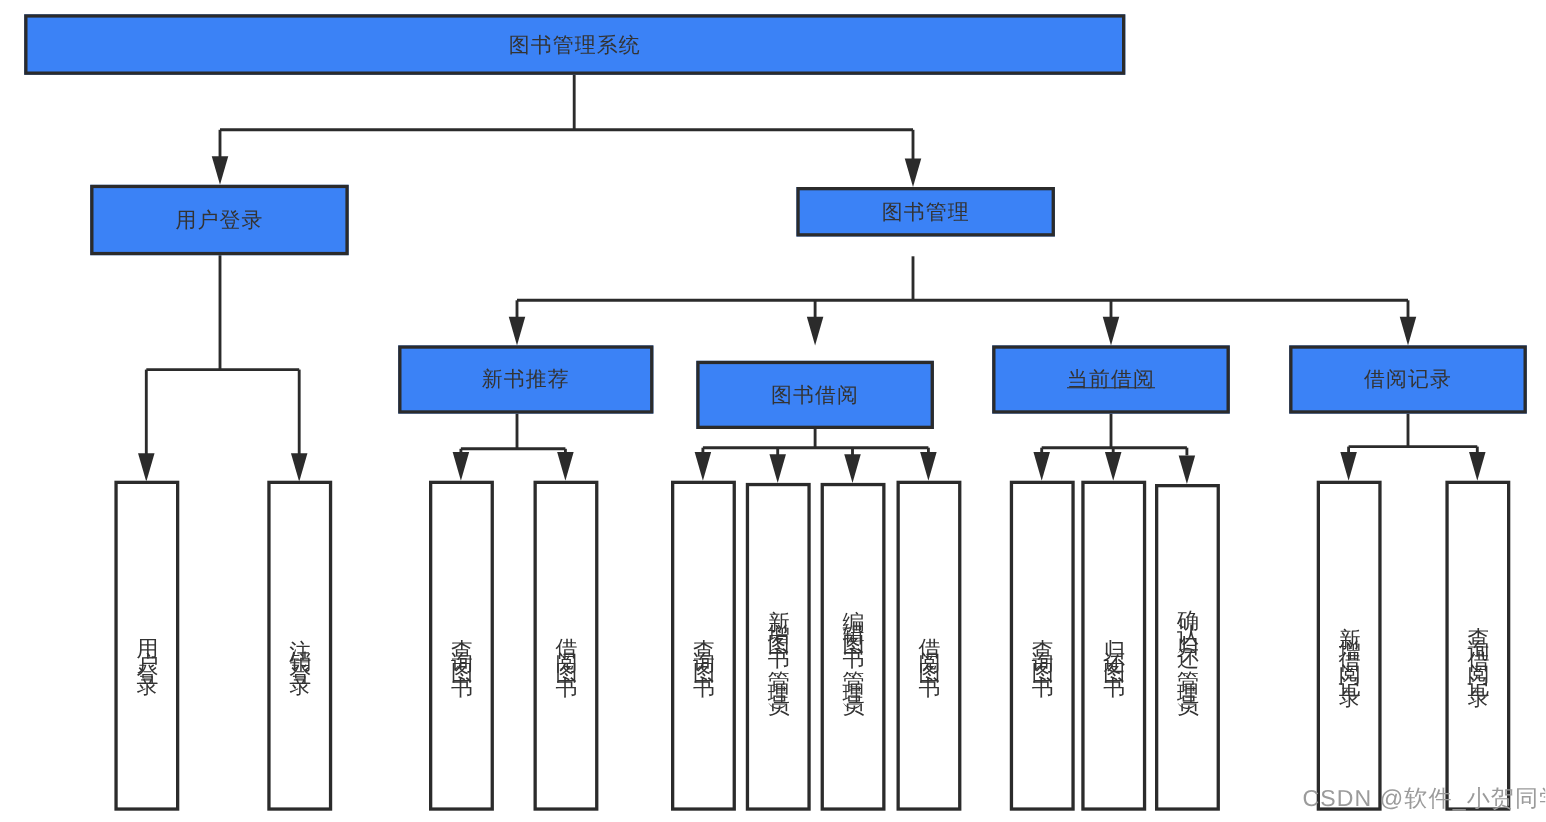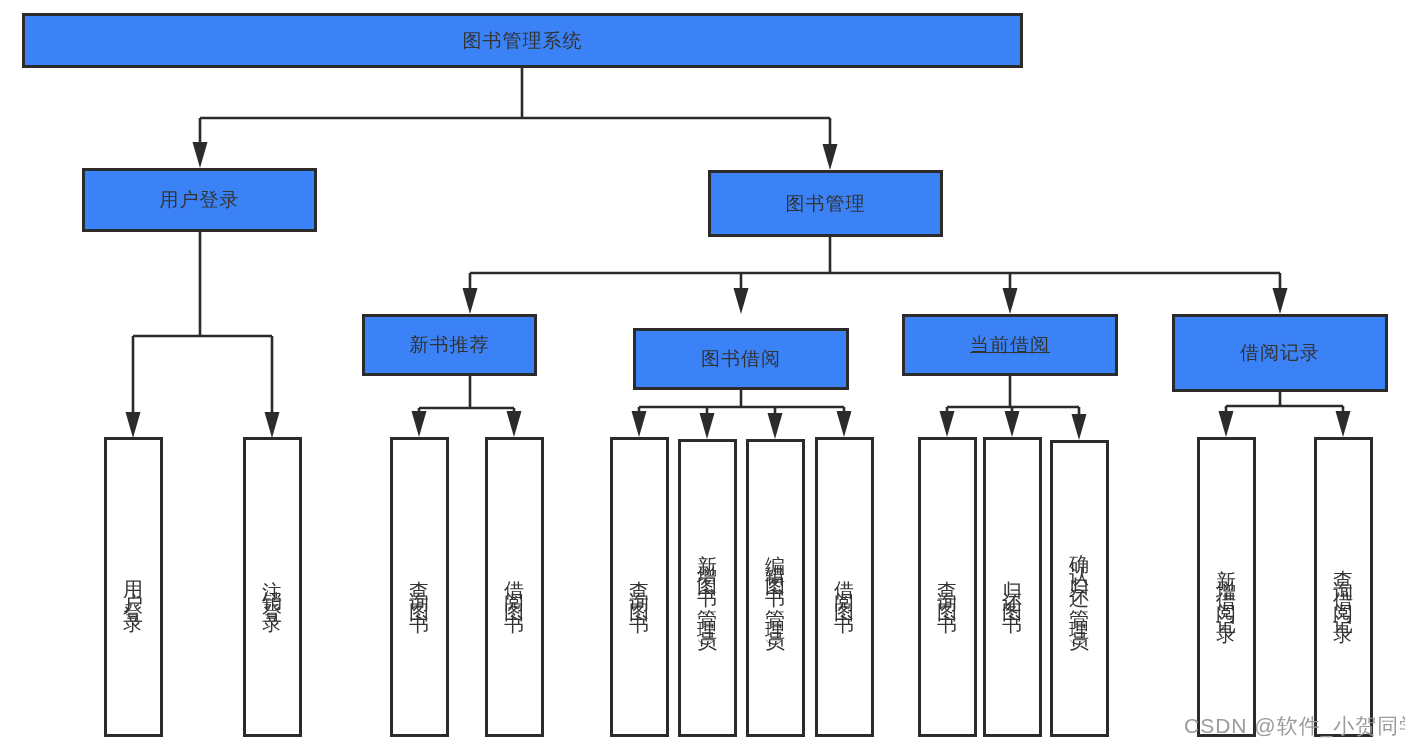--- a/index.html
+++ b/index.html
@@ -140,34 +140,34 @@
     </g>
   </svg>
 
   <div class="box" style="left:22px; top:13px; width:1001px; height:55px;">
     <span>图书管理系统</span>
   </div>
 
   <div class="box" style="left:82px; top:168px; width:235px; height:64px;">
     <span>用户登录</span>
   </div>
-  <div class="box" style="left:708px; top:170px; width:235px; height:67px;">
+  <div class="box" style="left:724px; top:170px; width:235px; height:45px;">
     <span>图书管理</span>
   </div>
 
-  <div class="box" style="left:362px; top:314px; width:175px; height:62px;">
+  <div class="box" style="left:362px; top:314px; width:232px; height:62px;">
     <span>新书推荐</span>
   </div>
   <div class="box" style="left:633px; top:328px; width:216px; height:62px;">
     <span>图书借阅</span>
   </div>
   <div class="box" style="left:902px; top:314px; width:216px; height:62px;text-decoration:underline;">
     <span>当前借阅</span>
   </div>
-  <div class="box" style="left:1172px; top:314px; width:216px; height:78px;">
+  <div class="box" style="left:1172px; top:314px; width:216px; height:62px;">
     <span>借阅记录</span>
   </div>
 
   <div class="leaf" style="left:104px;">
     <span>用户登录</span>
   </div>
   <div class="leaf" style="left:243px;">
     <span>注销登录</span>
   </div>
 

